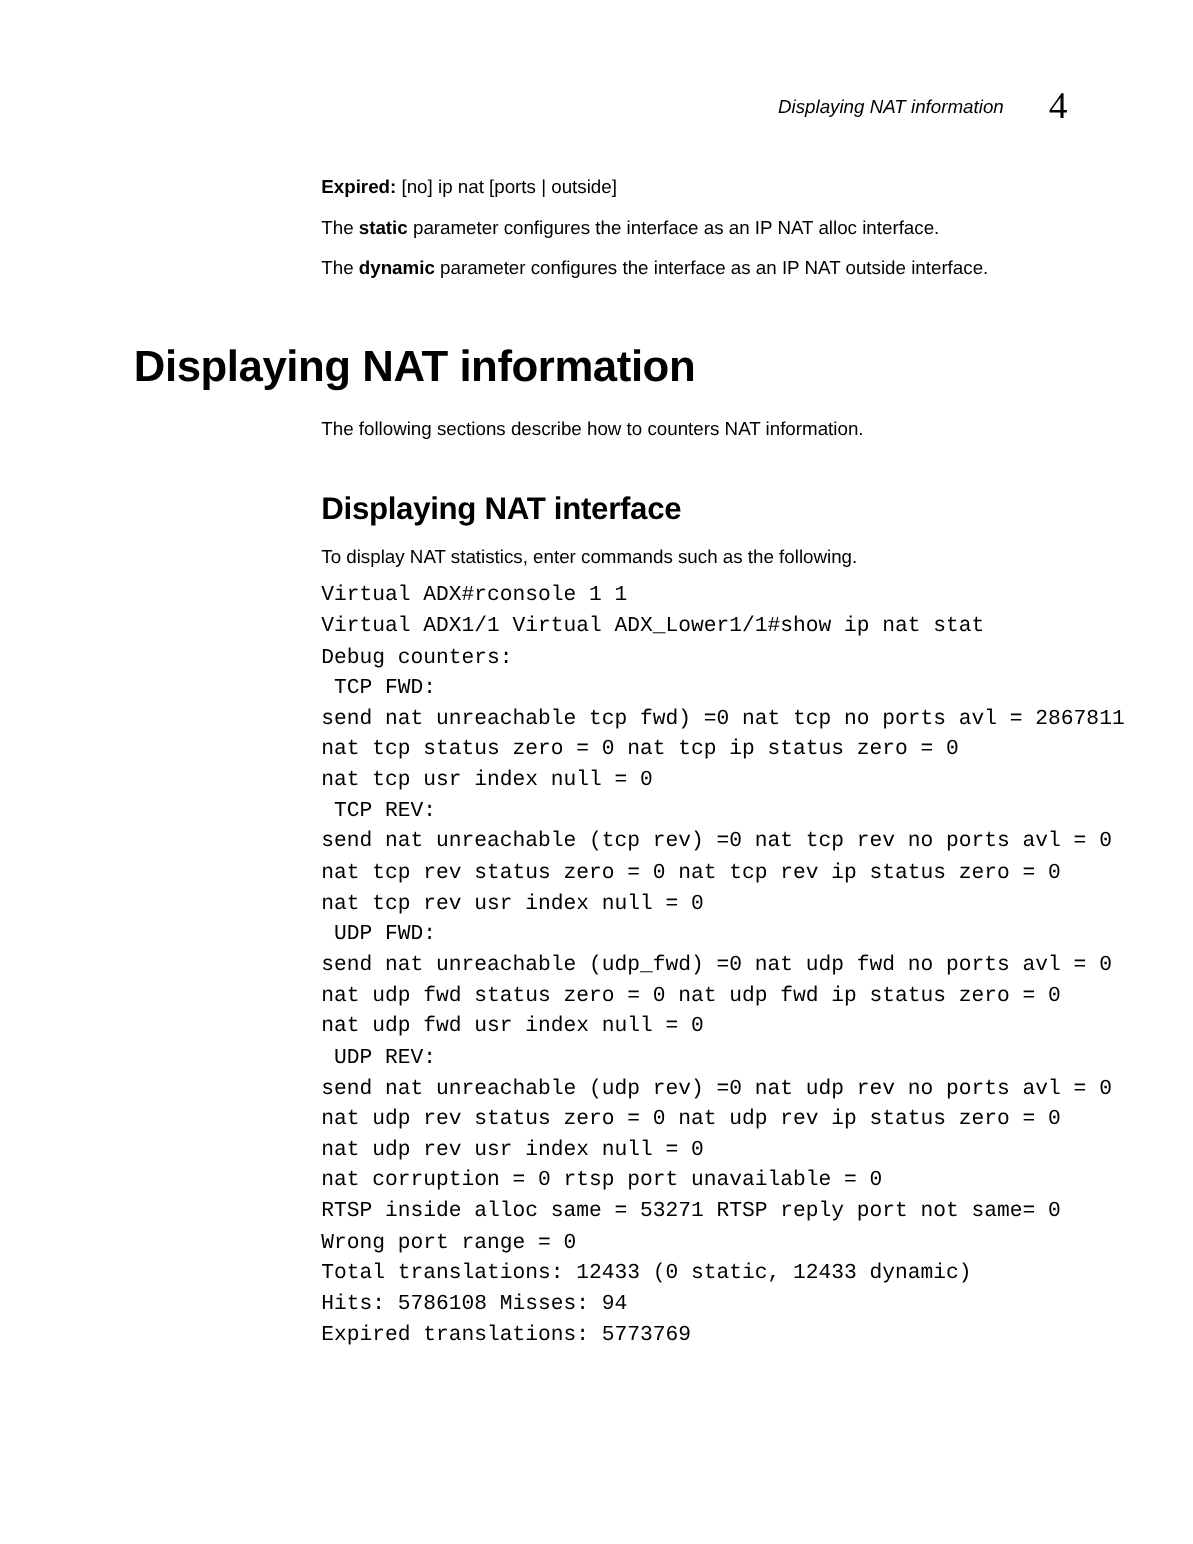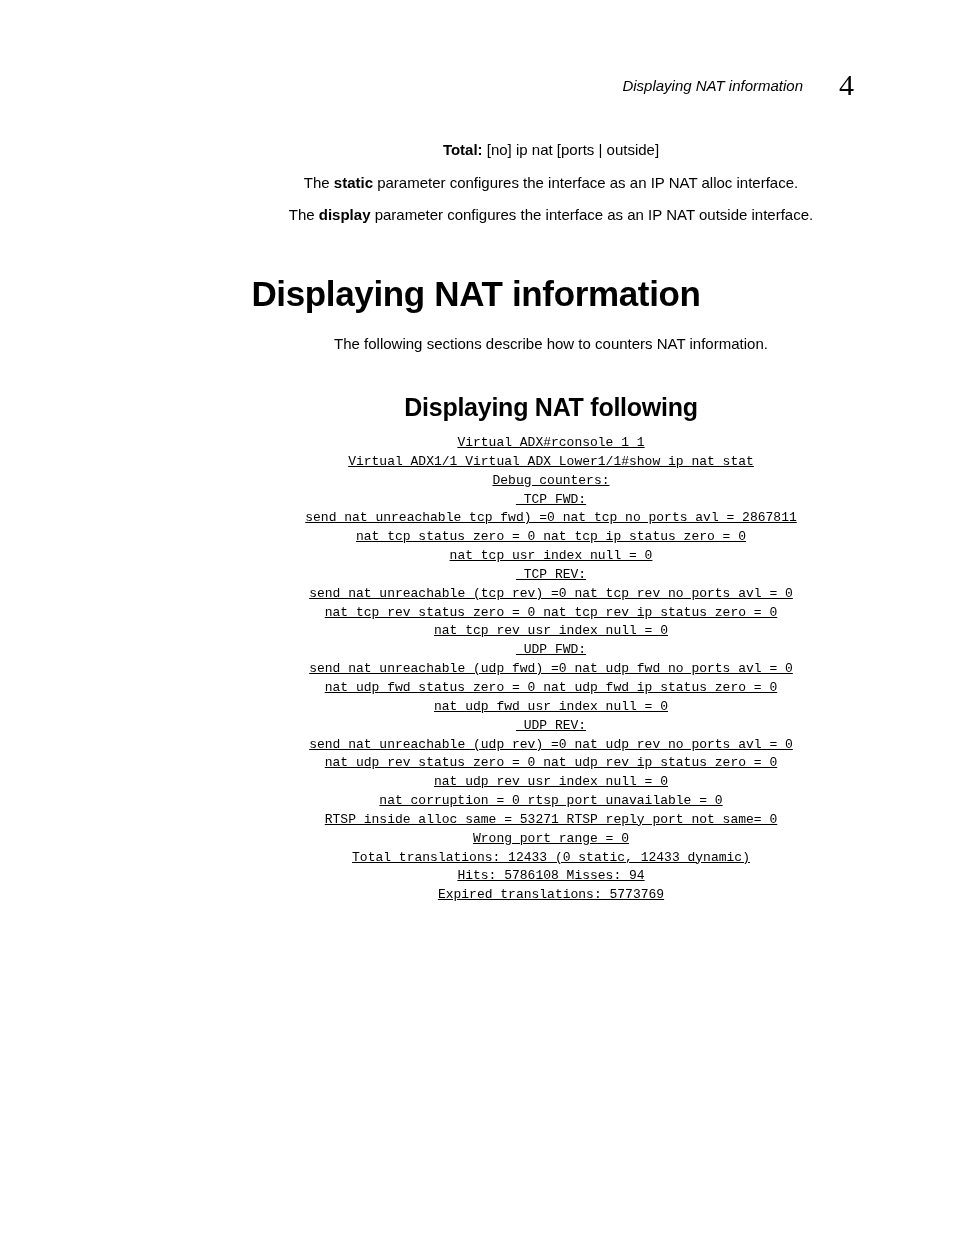--- a/index.html
+++ b/index.html
@@ -9,22 +9,21 @@
     height: 1235px;
     background: #fff;
     font-family: Arial, Helvetica, sans-serif;
     color: #000;
     position: relative;
   }
   .page {
     position: relative;
     width: 100%;
     height: 100%;
-    padding: 60px 98px 60px 78px;
-    text-align: center;
+    padding: 60px 98px 60px 107px;
   }
   .running-header {
     position: absolute;
     top: 68px;
     right: 100px;
     display: flex;
     align-items: center;
     gap: 36px;
   }
   .running-header .title {
@@ -59,60 +58,60 @@
   .h2 {
     font-family: "Arial Narrow", Arial, sans-serif;
     font-stretch: condensed;
     font-size: 25px;
     font-weight: 600;
     letter-spacing: -0.01em;
     margin: 38px 0 12px 0;
   }
   pre.code {
     font-family: "Courier New", Courier, monospace;
-    font-size: 13px;
+    font-size: 17px;
     line-height: 1.45;
     white-space: pre;
     margin: 8px 0 0 0;
-    text-decoration: underline;
   }
   .syntax-line { margin-bottom: 10px; }
 </style>
 </head>
 <body>
 
 <div class="page">
 
   <div class="running-header">
     <span class="title">Displaying NAT information</span>
     <span class="chapnum">4</span>
   </div>
 
   <div class="body-area">
 
     <p class="para syntax-line">
-      <span class="bold">Total:</span>
+      <span class="bold">Expired:</span>
       <span> </span>
       <span>[no] ip nat [ports | outside]</span>
     </p>
 
     <p class="para">
       <span>The </span><span class="bold">static</span><span> parameter configures the interface as an IP NAT alloc interface.</span>
     </p>
 
     <p class="para">
-      <span>The </span><span class="bold">display</span><span> parameter configures the interface as an IP NAT outside interface.</span>
+      <span>The </span><span class="bold">dynamic</span><span> parameter configures the interface as an IP NAT outside interface.</span>
     </p>
 
     <h1 class="h1">Displaying NAT information</h1>
 
     <p class="para">The following sections describe how to counters NAT information.</p>
 
-    <h2 class="h2">Displaying NAT following</h2>
+    <h2 class="h2">Displaying NAT interface</h2>
 
+    <p class="para">To display NAT statistics, enter commands such as the following.</p>
 
     <pre class="code">Virtual ADX#rconsole 1 1
 Virtual ADX1/1 Virtual ADX_Lower1/1#show ip nat stat
 Debug counters:
  TCP FWD:
 send nat unreachable tcp fwd) =0 nat tcp no ports avl = 2867811
 nat tcp status zero = 0 nat tcp ip status zero = 0
 nat tcp usr index null = 0
  TCP REV:
 send nat unreachable (tcp rev) =0 nat tcp rev no ports avl = 0

